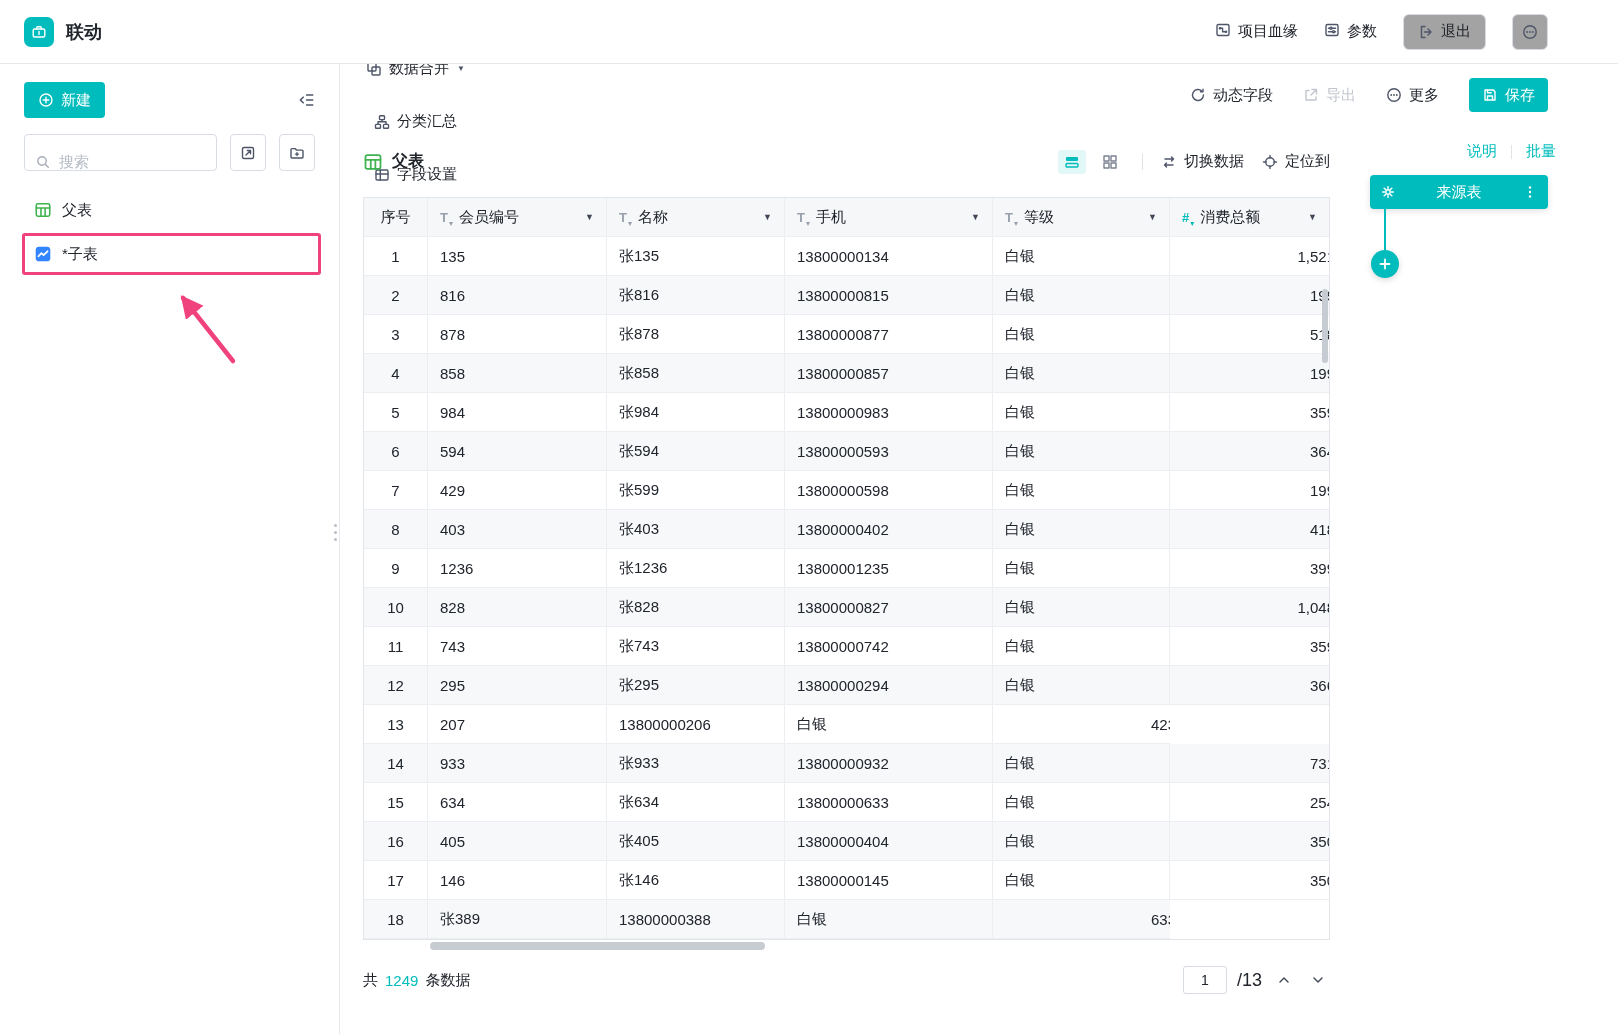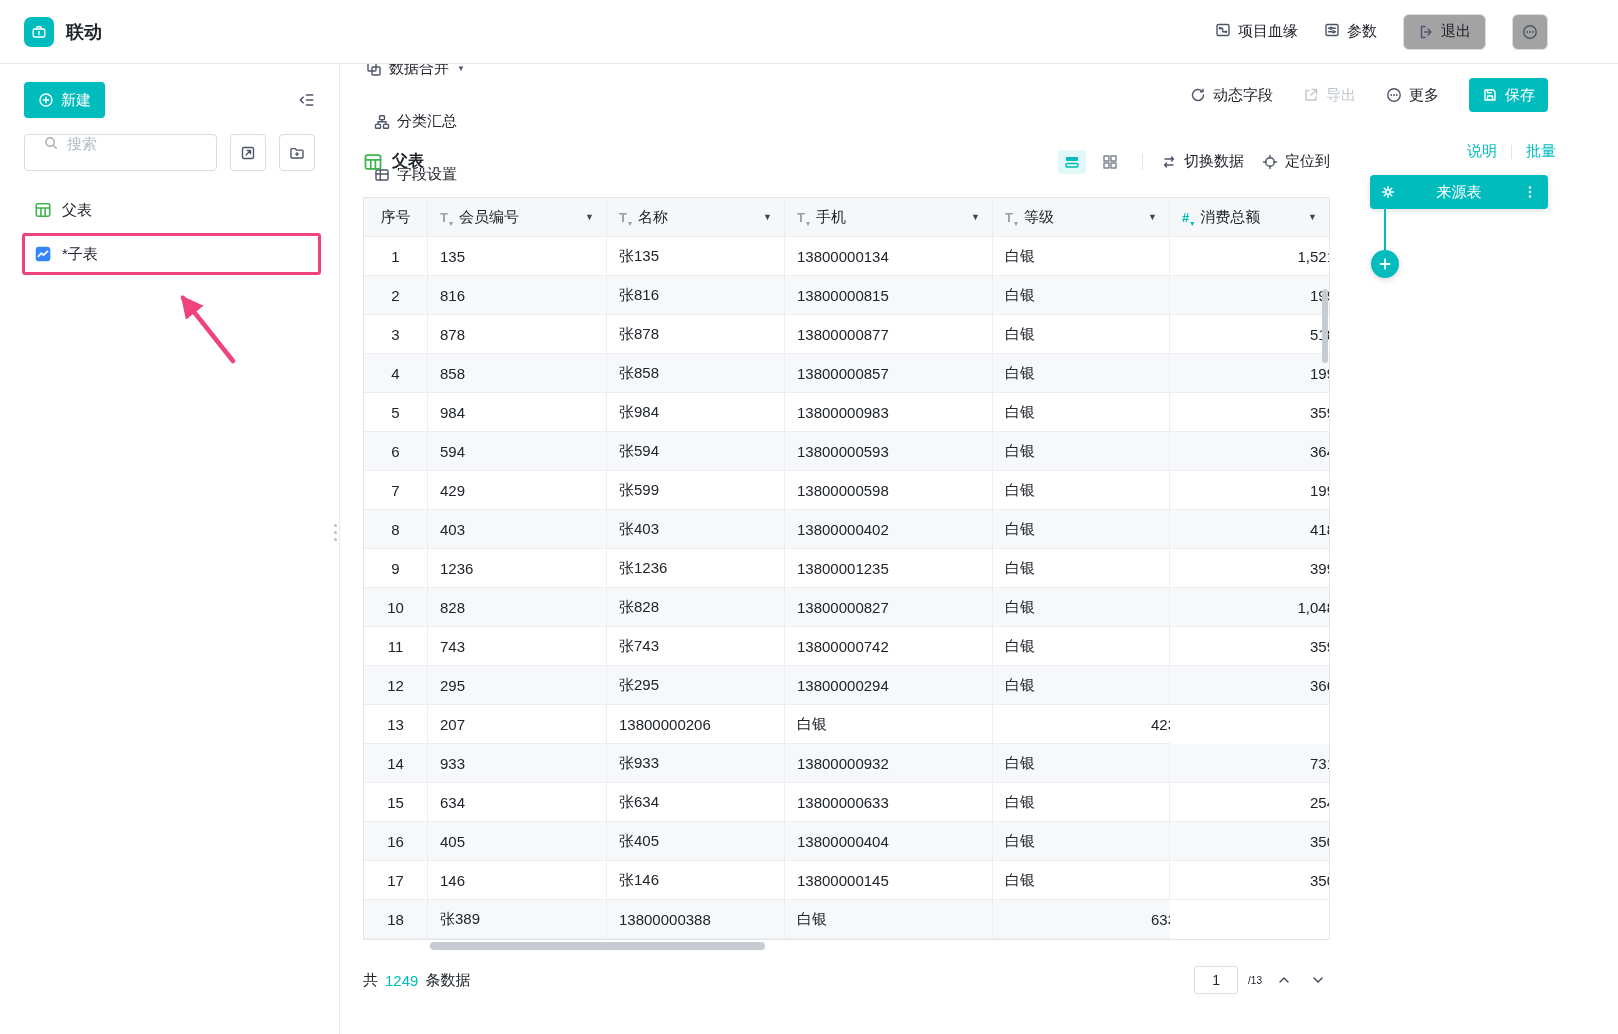--- a/index.html
+++ b/index.html
@@ -30,21 +30,21 @@
   .h-btn .ic{color:var(--text2);}
   .h-btn.square{width:36px;padding:0;justify-content:center;}
 
   
   .sidebar{position:absolute;left:0;top:64px;width:340px;bottom:0;border-right:1px solid var(--border);background:#fff;z-index:10;}
   .side-top{margin:18px 24px 0;display:flex;align-items:center;justify-content:space-between;}
   .new-btn{display:flex;align-items:center;gap:7px;height:36px;padding:0 14px;border:none;border-radius:4px;
     background:var(--accent);color:#fff;font-size:15px;font-family:inherit;cursor:pointer;}
   .collapse{color:var(--text2);cursor:pointer;display:flex;}
   .side-search-row{margin:16px 24px 0;display:flex;gap:13px;}
-  .search-box{flex:1;height:37px;border:1px solid #d8dce3;border-radius:4px;display:flex;align-items:flex-start;gap:8px;padding:0 18px;}
+  .search-box{flex:1;height:37px;border:1px solid #d8dce3;border-radius:4px;display:flex;align-items:flex-end;gap:8px;padding:0 10px;}
   .search-box .ic{color:#a7adb8;}
   .search-box input{border:none;outline:none;width:100%;font-size:15px;font-family:inherit;color:var(--text);}
   .search-box input::placeholder{color:#b6bcc6;}
   .sq-btn{width:36px;height:37px;border:1px solid #d8dce3;border-radius:4px;display:flex;align-items:center;justify-content:center;color:var(--text2);cursor:pointer;background:#fff;}
   .side-list{margin-top:18px;}
   .side-item{height:42px;display:flex;align-items:center;gap:10px;margin:0 18px 2px 22px;padding:0 9px;
     border:3px solid transparent;border-radius:3px;font-size:15px;cursor:pointer;}
   .side-item.selected{border-color:var(--pink);}
   .ic-green{color:var(--green);}
   .annotation-arrow{position:absolute;left:0;top:0;pointer-events:none;z-index:6;}
@@ -89,21 +89,21 @@
   .tico i{font-style:normal;font-size:8px;position:relative;top:4px;left:1px;}
   .tico.num{color:var(--accent);}
   .dd{margin-left:auto;font-size:9px;color:#3f4656;padding-left:6px;}
   .v-scroll{position:absolute;right:1px;top:91px;width:6px;height:74px;border-radius:3px;background:#c7cbd2;}
   .h-scroll{position:relative;left:67px;width:335px;height:8px;border-radius:4px;background:#c7cbd2;margin-top:2px;}
   .table-footer{display:flex;align-items:center;height:52px;margin-top:4px;}
   .total{display:flex;align-items:center;gap:7px;font-size:15px;}
   .teal{color:var(--accent);}
   .pager{margin-left:auto;display:flex;align-items:center;gap:10px;}
   .page-input{width:44px;height:28px;border:1px solid #d8dce3;border-radius:3px;text-align:center;font-size:14px;font-family:inherit;color:var(--text);outline:none;}
-  .page-total{font-size:10px;}
+  .page-total{font-size:18px;}
   .pg-btn{width:24px;height:24px;display:flex;align-items:center;justify-content:center;color:#3f4656;cursor:pointer;}
 
   
   .flow-links{position:absolute;top:78px;right:62px;display:flex;align-items:center;gap:14px;font-size:15px;color:var(--accent);}
   .flow-links .link{cursor:pointer;}
   .link-div{width:1px;height:14px;background:#e0e3e8;}
   .flow-node{position:absolute;left:1030px;top:111px;width:178px;height:34px;border-radius:4px;background:var(--accent);
     color:#fff;display:flex;align-items:center;padding:0 10px;font-size:15px;box-shadow:0 2px 6px rgba(0,0,0,.12);cursor:pointer;}
   .flow-node .label{flex:1;text-align:center;}
   .flow-line{position:absolute;left:1044px;top:145px;width:2px;height:41px;background:var(--accent);}

